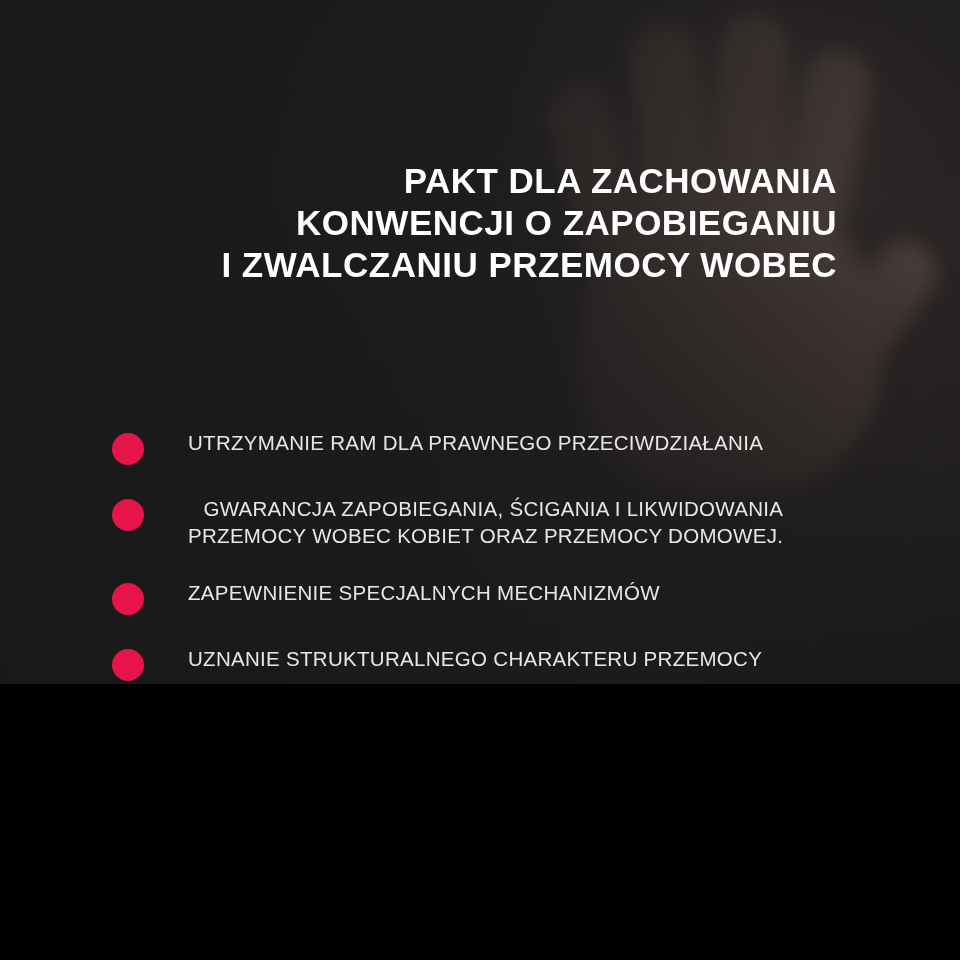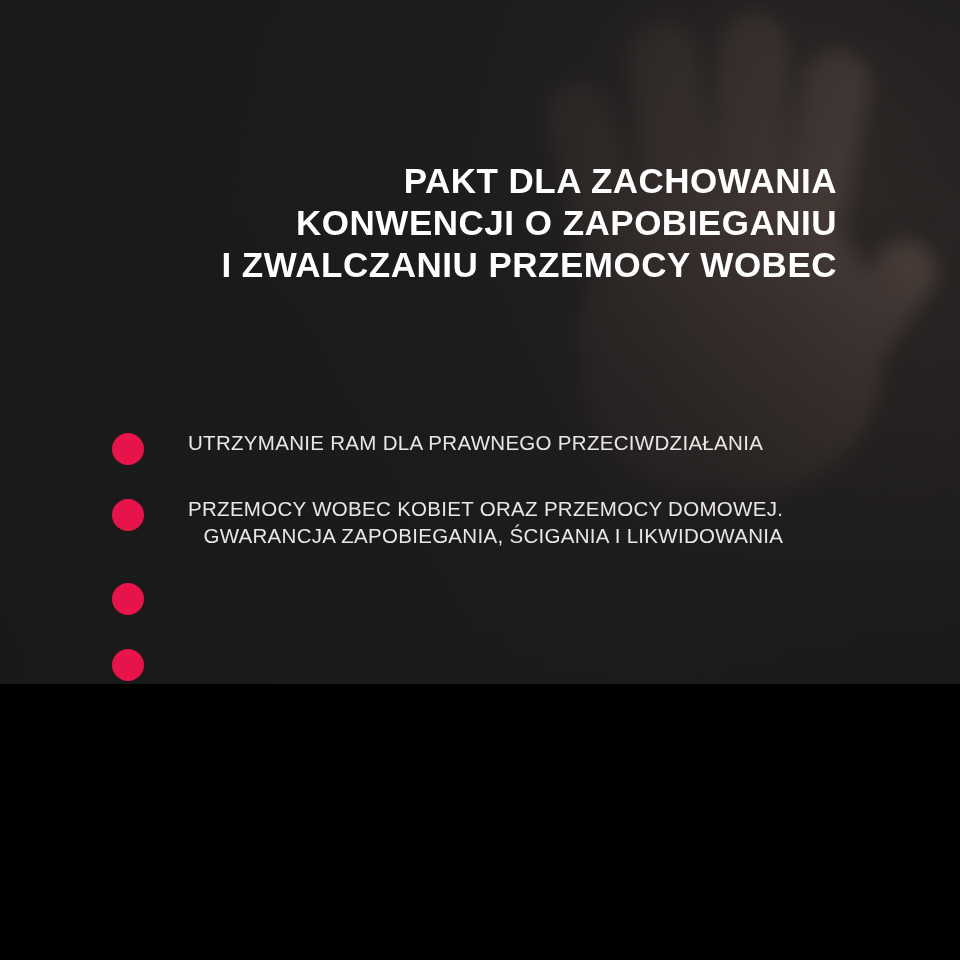--- a/index.html
+++ b/index.html
@@ -175,34 +175,36 @@
       <div class="point">
         <span class="dot"></span>
         <div class="point-text">
           <div>UTRZYMANIE RAM DLA PRAWNEGO PRZECIWDZIAŁANIA</div>
         </div>
       </div>
 
       <div class="point">
         <span class="dot"></span>
         <div class="point-text">
+          <div>GWARANCJA ZAPOBIEGANIA, ŚCIGANIA I LIKWIDOWANIA</div>
           <div>PRZEMOCY WOBEC KOBIET ORAZ PRZEMOCY DOMOWEJ.</div>
-          <div>GWARANCJA ZAPOBIEGANIA, ŚCIGANIA I LIKWIDOWANIA</div>
-        </div>
-      </div>
-
-      <div class="point">
-        <span class="dot"></span>
-        <div class="point-text">
-        </div>
-      </div>
-
-      <div class="point">
-        <span class="dot"></span>
-        <div class="point-text">
+        </div>
+      </div>
+
+      <div class="point">
+        <span class="dot"></span>
+        <div class="point-text">
+          <div>ZAPEWNIENIE SPECJALNYCH MECHANIZMÓW</div>
+        </div>
+      </div>
+
+      <div class="point">
+        <span class="dot"></span>
+        <div class="point-text">
+          <div>UZNANIE STRUKTURALNEGO CHARAKTERU PRZEMOCY</div>
         </div>
       </div>
 
       <div class="point">
         <span class="dot"></span>
       </div>
 
     </div>
 
     <div class="logo">LEWICA</div>

